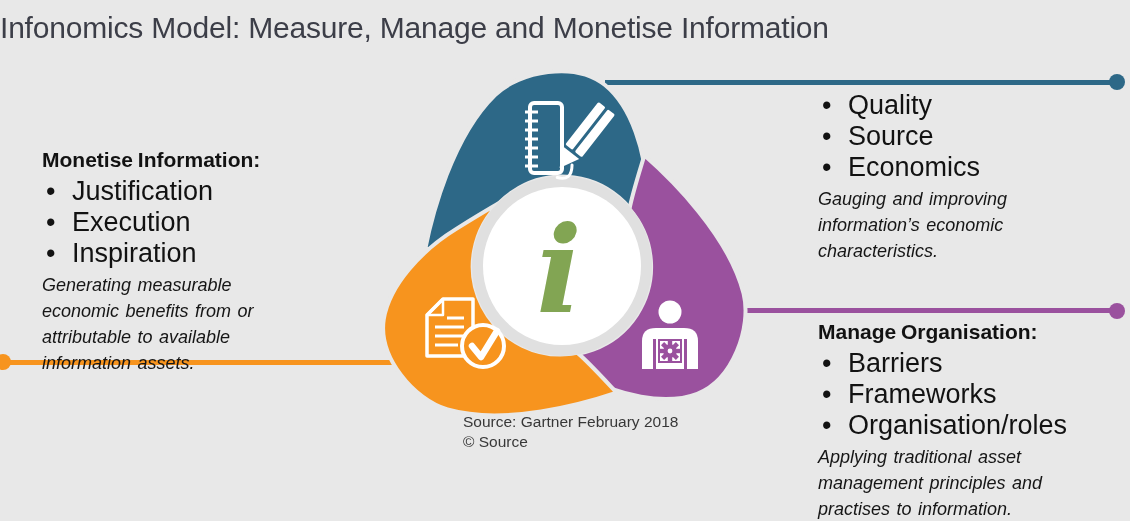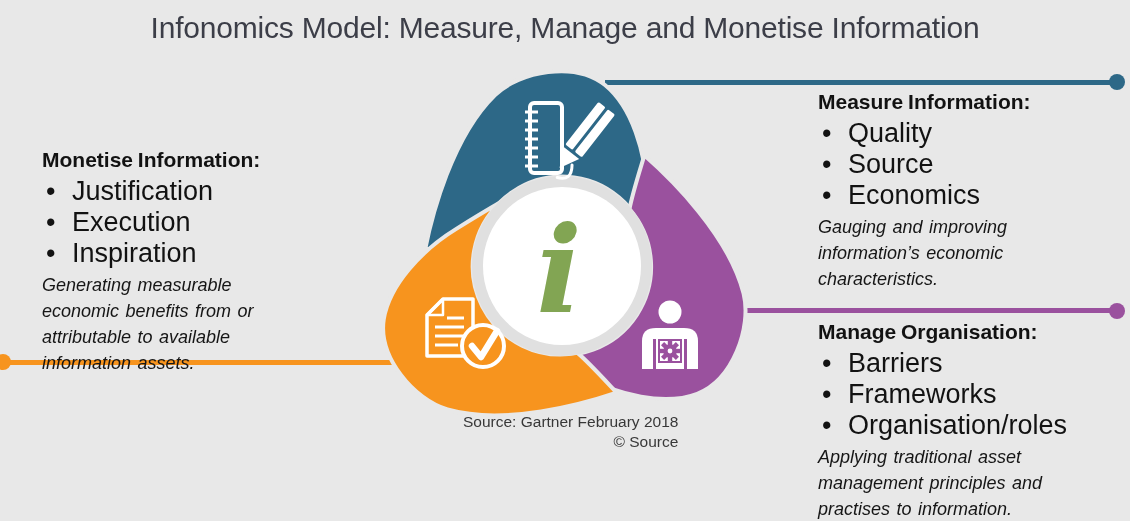--- a/index.html
+++ b/index.html
@@ -2,21 +2,21 @@
 <html style="--bg: #e8e8e8; --teal: #2d6887; --purple: #9a519e; --orange: #f7941e; --green: #82a553; --ring: #e0e0e0; --title-ink: #3c3e48; --ink: #121212; --source-ink: #383838;"><head>
 <meta charset="utf-8">
 <style>
   :root{
     --bg:#e8e8e8; --teal:#2d6887; --purple:#9a519e; --orange:#f7941e;
     --green:#82a553; --ring:#e0e0e0; --title-ink:#3c3e48; --ink:#121212; --source-ink:#383838;
   }
   html,body{margin:0;padding:0;}
   body{background:#fff;font-family:"Liberation Sans",sans-serif;}
   .canvas{position:relative;width:1130px;height:521px;background:var(--bg);overflow:hidden;}
-  .title{position:absolute;top:10px;left:0;width:100%;text-align:center;
+  .title{position:absolute;top:10px;left:0;width:100%;text-align:left;
          font-size:30px;line-height:36px;font-weight:400;color:var(--title-ink);letter-spacing:-0.2px;}
   .connector{position:absolute;height:5px;}
   .c-teal{background:var(--teal);}
   .c-purple{background:var(--purple);}
   .c-orange{background:var(--orange);}
   .dot{position:absolute;width:16px;height:16px;border-radius:50%;}
   .d-teal{background:var(--teal);}
   .d-purple{background:var(--purple);}
   .d-orange{background:var(--orange);}
   .pinwheel{position:absolute;left:380px;top:65px;}
@@ -32,21 +32,21 @@
   .block ul{list-style:none;margin:0;padding:0;}
   .block li{font-size:27px;line-height:31px;padding-left:30px;position:relative;}
   .block li::before{content:"\2022";position:absolute;left:4px;}
   .desc{font-style:italic;font-size:18px;line-height:26px;margin:3px 0 0 0;word-spacing:1.5px;color:#161616;}
   #block-monetise{left:42px;top:148px;width:310px;}
   #block-monetise .desc{width:232px;}
   #block-measure{left:818px;top:90px;width:300px;}
   #block-measure .desc{width:215px;}
   #block-manage{left:818px;top:320px;width:310px;}
   #block-manage .desc{width:246px;}
-  .source{position:absolute;left:463px;top:412px;font-size:15.5px;line-height:20px;color:var(--source-ink);text-align:right;}
+  .source{position:absolute;left:463px;top:412px;font-size:15.5px;line-height:20px;color:var(--source-ink);}
   .sw{stroke:#fff;fill:none;}
 </style>
 </head>
 <body>
 
 <div class="canvas">
 
   <div class="title">Infonomics Model: Measure, Manage and Monetise Information</div>
 
   <div class="connector c-teal" style="left:605px;top:80px;width:517px;"></div>
@@ -112,21 +112,20 @@
     <div class="h">Monetise Information:</div>
     <ul>
       <li>Justification</li>
       <li>Execution</li>
       <li>Inspiration</li>
     </ul>
     <p class="desc">Generating measurable economic benefits from or attributable to available information assets.</p>
   </div>
 
   <div class="block" id="block-measure">
-    <div class="h">Measure Information:</div>
     <ul>
       <li>Quality</li>
       <li>Source</li>
       <li>Economics</li>
     </ul>
     <p class="desc">Gauging and improving information’s economic characteristics.</p>
   </div>
 
   <div class="block" id="block-manage">
     <div class="h">Manage Organisation:</div>

